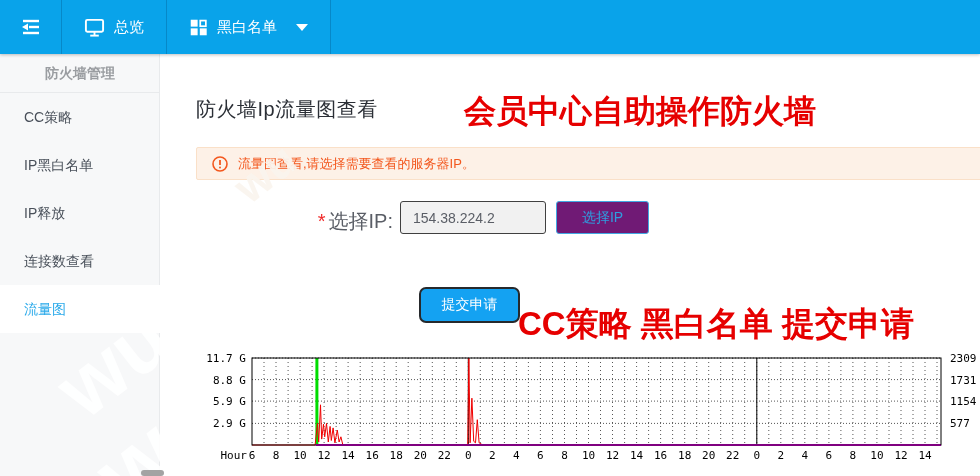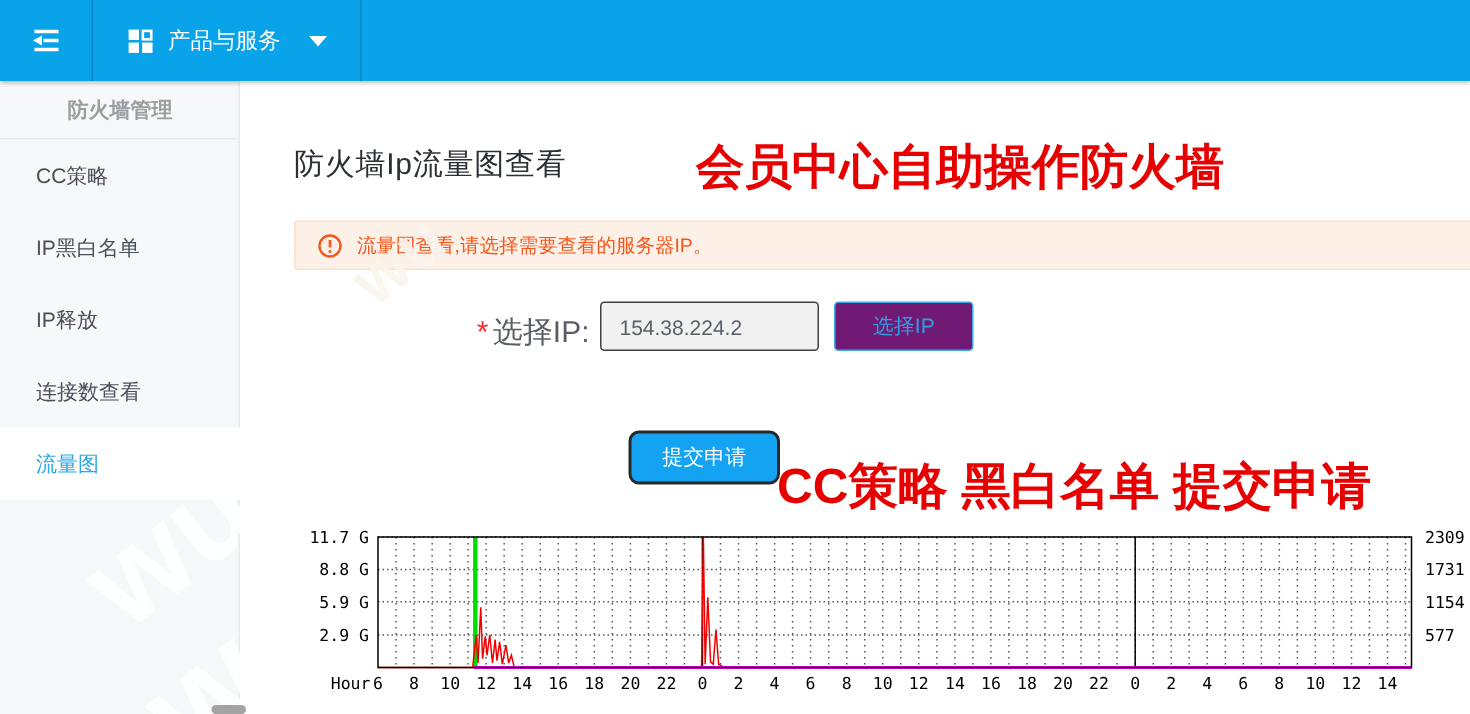--- a/index.html
+++ b/index.html
@@ -107,27 +107,35 @@
 <div class="topbar">
   <div class="cell burger">
     <svg width="24" height="24" viewBox="0 0 24 24">
       <line x1="4" y1="6" x2="20" y2="6" stroke="#fff" stroke-width="2.4"></line>
       <line x1="10" y1="12" x2="20" y2="12" stroke="#fff" stroke-width="2.4"></line>
       <polygon points="3,12 9,8.6 9,15.4" fill="#fff"></polygon>
       <line x1="4" y1="18" x2="20" y2="18" stroke="#fff" stroke-width="2.4"></line>
     </svg>
   </div>
   <div class="cell">
+    <svg width="21" height="21" viewBox="0 0 22 22">
+      <rect x="2" y="3" width="18" height="12.5" rx="1.5" fill="none" stroke="#fff" stroke-width="2"></rect>
+      <line x1="11" y1="15.5" x2="11" y2="19" stroke="#fff" stroke-width="2"></line>
+      <line x1="6.5" y1="19.5" x2="15.5" y2="19.5" stroke="#fff" stroke-width="2"></line>
+    </svg>
+    <span>总览</span>
+  </div>
+  <div class="cell">
     <svg width="19" height="19" viewBox="0 0 22 22">
       <rect x="2" y="2" width="8" height="8" fill="#fff"></rect>
       <rect x="13" y="3" width="6.5" height="6.5" fill="none" stroke="#fff" stroke-width="2"></rect>
       <rect x="2" y="12" width="8" height="8" fill="#fff"></rect>
       <rect x="12.5" y="12" width="8" height="8" fill="#fff"></rect>
     </svg>
-    <span>产品与服务</span>
+    <span>黑白名单</span>
     <span class="caret"></span>
   </div>
 </div>
 
 <div class="sidebar">
   <div class="sidebar-title">防火墙管理</div>
   <div id="sidebar-menu">
       <div class="side-item">CC策略</div>
       <div class="side-item">IP黑白名单</div>
       <div class="side-item">IP释放</div>

